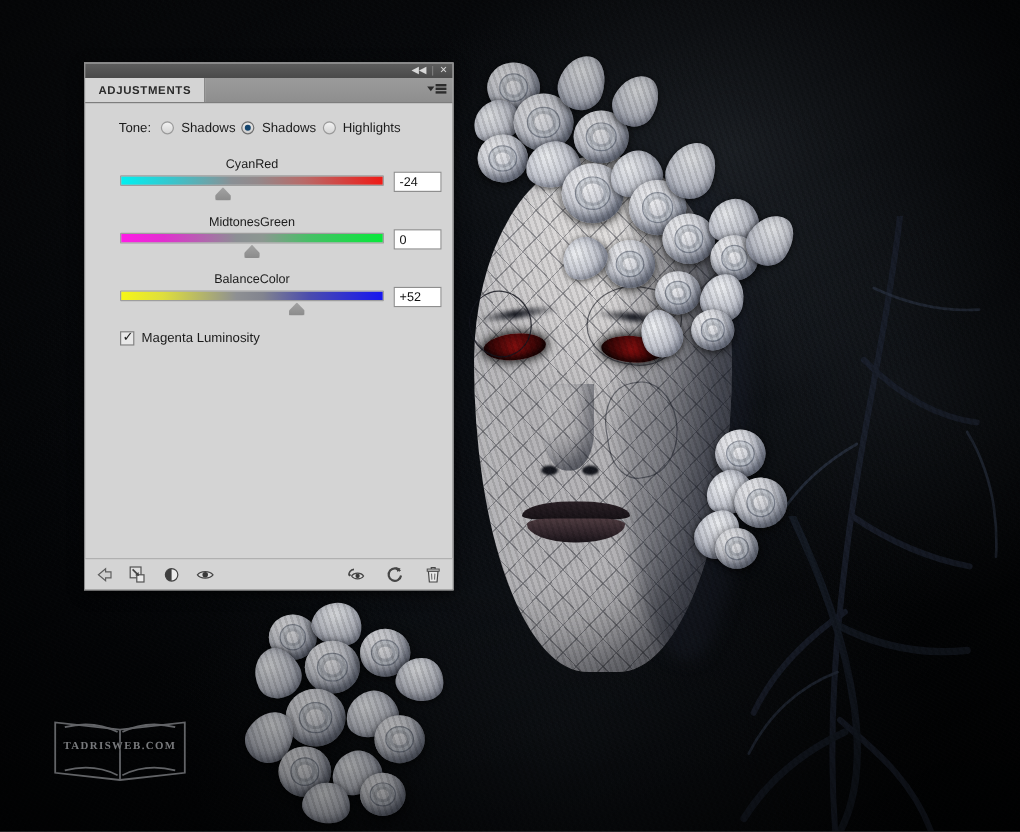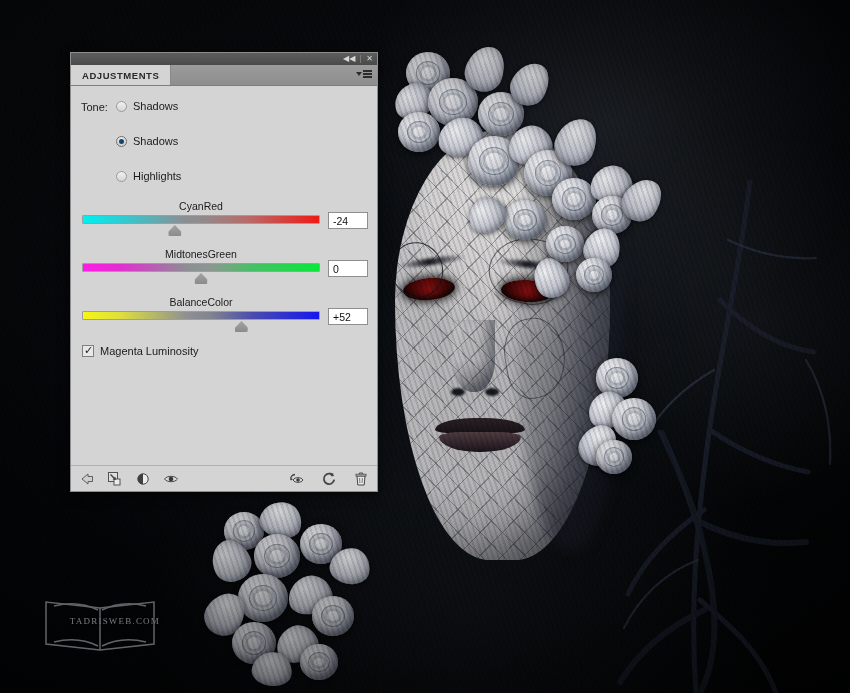--- a/index.html
+++ b/index.html
@@ -109,23 +109,24 @@
     box-shadow: inset 0 0 0 2.5px rgba(225,228,235,.42), inset 0 0 0 5px rgba(80,88,104,.3);
   }
   .petal { position: absolute; border-radius: 55% 45% 50% 50% / 60% 60% 40% 40%;
     background: radial-gradient(circle at 40% 30%, #eceef1 0%, #c3c6cf 50%, #848a99 100%);
     box-shadow: 0 1px 5px rgba(0,0,0,.7), inset -2px -2px 6px rgba(50,56,70,.45); }
 
   
   #watermark { position: absolute; left: 40px; top: 592px; width: 120px; height: 62px; opacity: .55; }
   #watermark .wm-text {
     position: absolute; left: 0; top: 24px; width: 120px;
-    text-align: right; font-family: "Liberation Serif", serif;
+    text-align: center; font-family: "Liberation Serif", serif;
     font-size: 9px; letter-spacing: 1.2px; color: #d8dade;
     text-shadow: 0 0 3px rgba(0,0,0,.9);
+    font-weight: bold;
   }
 
   
   #adjustments-panel {
     position: absolute; left: 70px; top: 52px;
     width: 308px; height: 440px;
     background: #d4d4d4;
     border: 1px solid #8d8d8d;
     box-shadow: 0 3px 10px rgba(0,0,0,.65);
     font-size: 11px; color: #1b1b1b;
@@ -155,26 +156,26 @@
     display: flex; align-items: center; gap: 1px; cursor: pointer;
   }
   .pm-caret { width:0;height:0;border-left:3px solid transparent;border-right:3px solid transparent;border-top:4px solid #2c2c2c; }
   .pm-lines { display:flex; flex-direction:column; gap:1.5px; }
   .pm-lines i { display:block; width:9px; height:1.5px; background:#2c2c2c; }
 
   .panel-heading {
     padding: 8px 0 8px 7px; font-size: 11px; font-weight: bold; color: #111;
     border-bottom: 1px solid #b4b4b4; flex: none;
   }
-  .panel-body { flex: 1 1 auto; padding: 14px 0 0 0; position: relative; }
+  .panel-body { flex: 1 1 auto; padding: 14px 0 0 18px; position: relative; }
 
   
   .tone-row { display: flex; padding-left: 10px; }
   .tone-label { width: 35px; font-size: 11px; color: #1b1b1b; padding-top: 1px; }
-  .radio-group { display: flex; flex-direction: column; gap: 23px; }
+  .radio-group { display: flex; flex-direction: row; gap: 5px; }
   .radio-item { display: flex; align-items: center; gap: 6px; cursor: pointer; }
   .radio-dot {
     width: 11px; height: 11px; border-radius: 50%;
     background: linear-gradient(180deg,#f2f2f2,#d5d5d5);
     border: 1px solid #9a9a9a; position: relative; flex: none;
   }
   .radio-item.selected .radio-dot {
     background: linear-gradient(180deg,#e9e9e9,#cfcfcf);
     border-color: #6f6f6f;
   }

